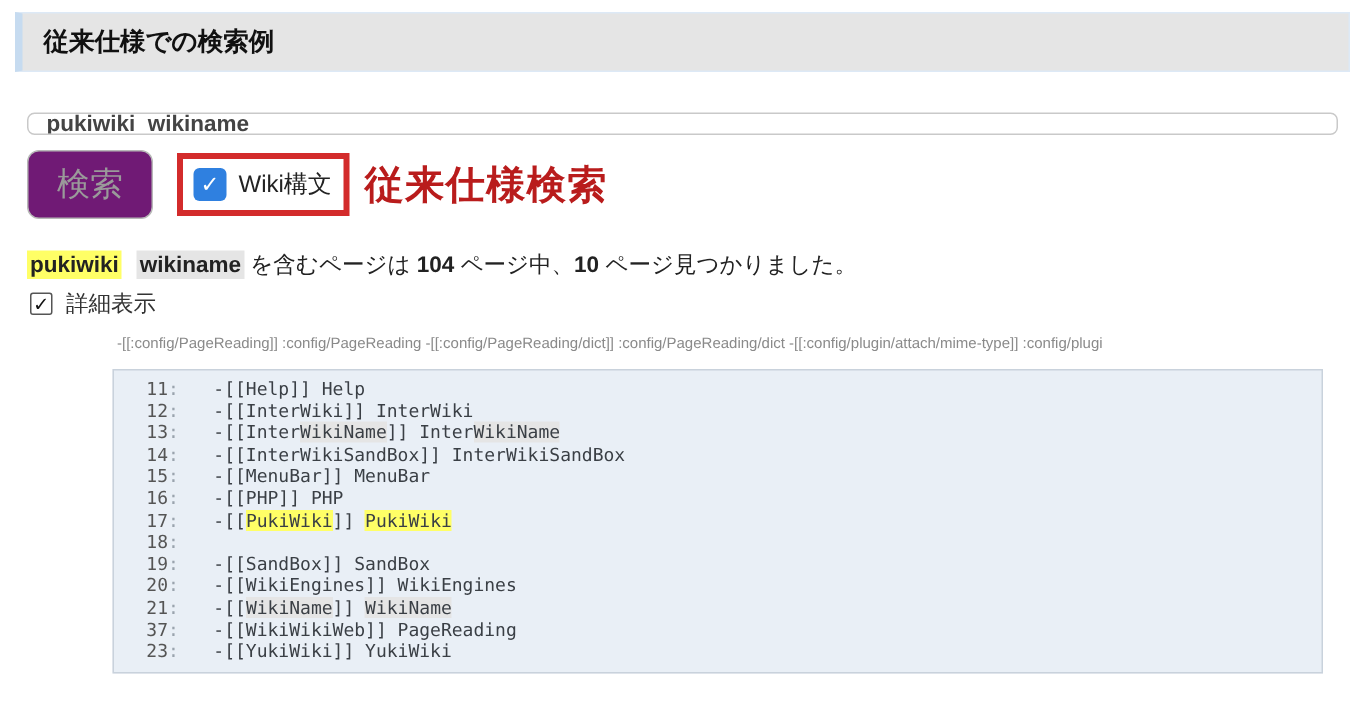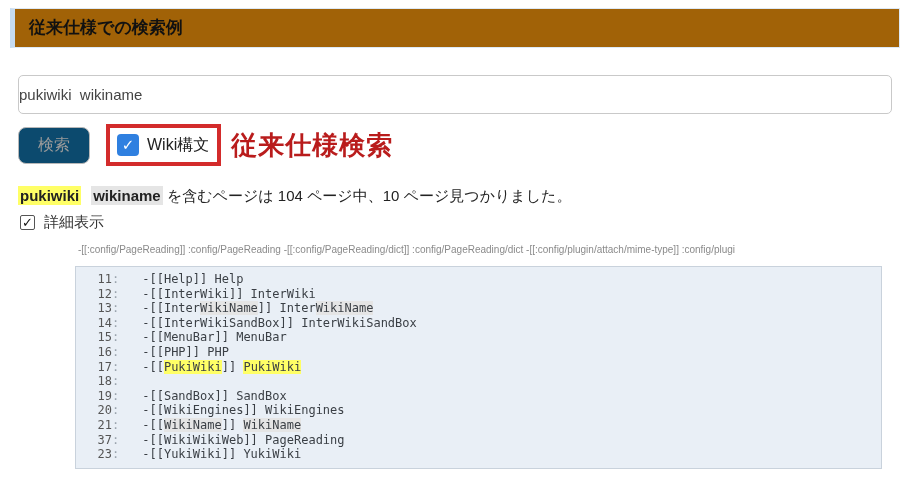--- a/index.html
+++ b/index.html
@@ -6,48 +6,48 @@
   html, body { background: #ffffff; }
   body {
     width: 910px; height: 478px;
     font-family: "Liberation Sans", "DejaVu Sans", sans-serif;
     color: #222; overflow: hidden; position: relative;
   }
 
   
   .header-bar {
     margin: 8px 10px 0 10px;
-    background: #a16207;
+    background: #e5e5e5;
     border: 1px solid #dde9f6;
     border-left: 5px solid #c6dbf0;
     padding: 7px 5px 8px 14px;
     font-size: 17px; font-weight: bold; color: #111;
   }
 
   
   .search-input {
     display: block;
     width: 874px; margin: 27px 0 0 18px;
-    height: 39px;
+    height: 15px;
     border: 1px solid #c9c9c9; border-radius: 5px;
-    padding: 0 0;
+    padding: 0 12px;
     font-size: 15px; color: #444;
     font-family: "Liberation Sans", "DejaVu Sans", sans-serif;
-    outline: none; background: #fff;
+    outline: none; background: #fff; font-weight: bold;
   }
 
   
   .controls-row {
     margin: 10px 0 0 18px;
     display: flex; align-items: center;
   }
   .search-button {
-    background: #0c4a6e;
+    background: #701a75;
     border: 1px solid #b8b8b8; border-radius: 8px;
-    color: #9a9a9a; font-size: 16px;
+    color: #9a9a9a; font-size: 22px;
     padding: 7px 19px; cursor: pointer;
     font-family: Liberation Sans, sans-serif;
   }
   .mode-select {
     margin-left: 22px;
     display: inline-flex; align-items: center;
     font-size: 16px; color: #333;
     padding: 7px 6px; cursor: pointer; background: #fff;
   }
   .mode-select .chev {
@@ -77,21 +77,21 @@
 
   
   .result-line {
     margin: 21px 0 0 18px;
     font-size: 15px; color: #222;
   }
   .hl-yellow { background: #ffff66; }
   .hl-cyan   { background: #e5e5e5; }
   .result-line .term { font-weight: bold; padding: 1px 2px; }
   .result-line .term + .term { margin-left: 10px; }
-  .result-line b { font-weight: normal; }
+  .result-line b { font-weight: bold; }
 
   
   .detail-row {
     margin: 7px 0 0 20px;
     display: flex; align-items: center;
     font-size: 15px; color: #333;
   }
   .plain-checkbox {
     width: 15px; height: 15px;
     border: 1px solid #555; border-radius: 2px;

